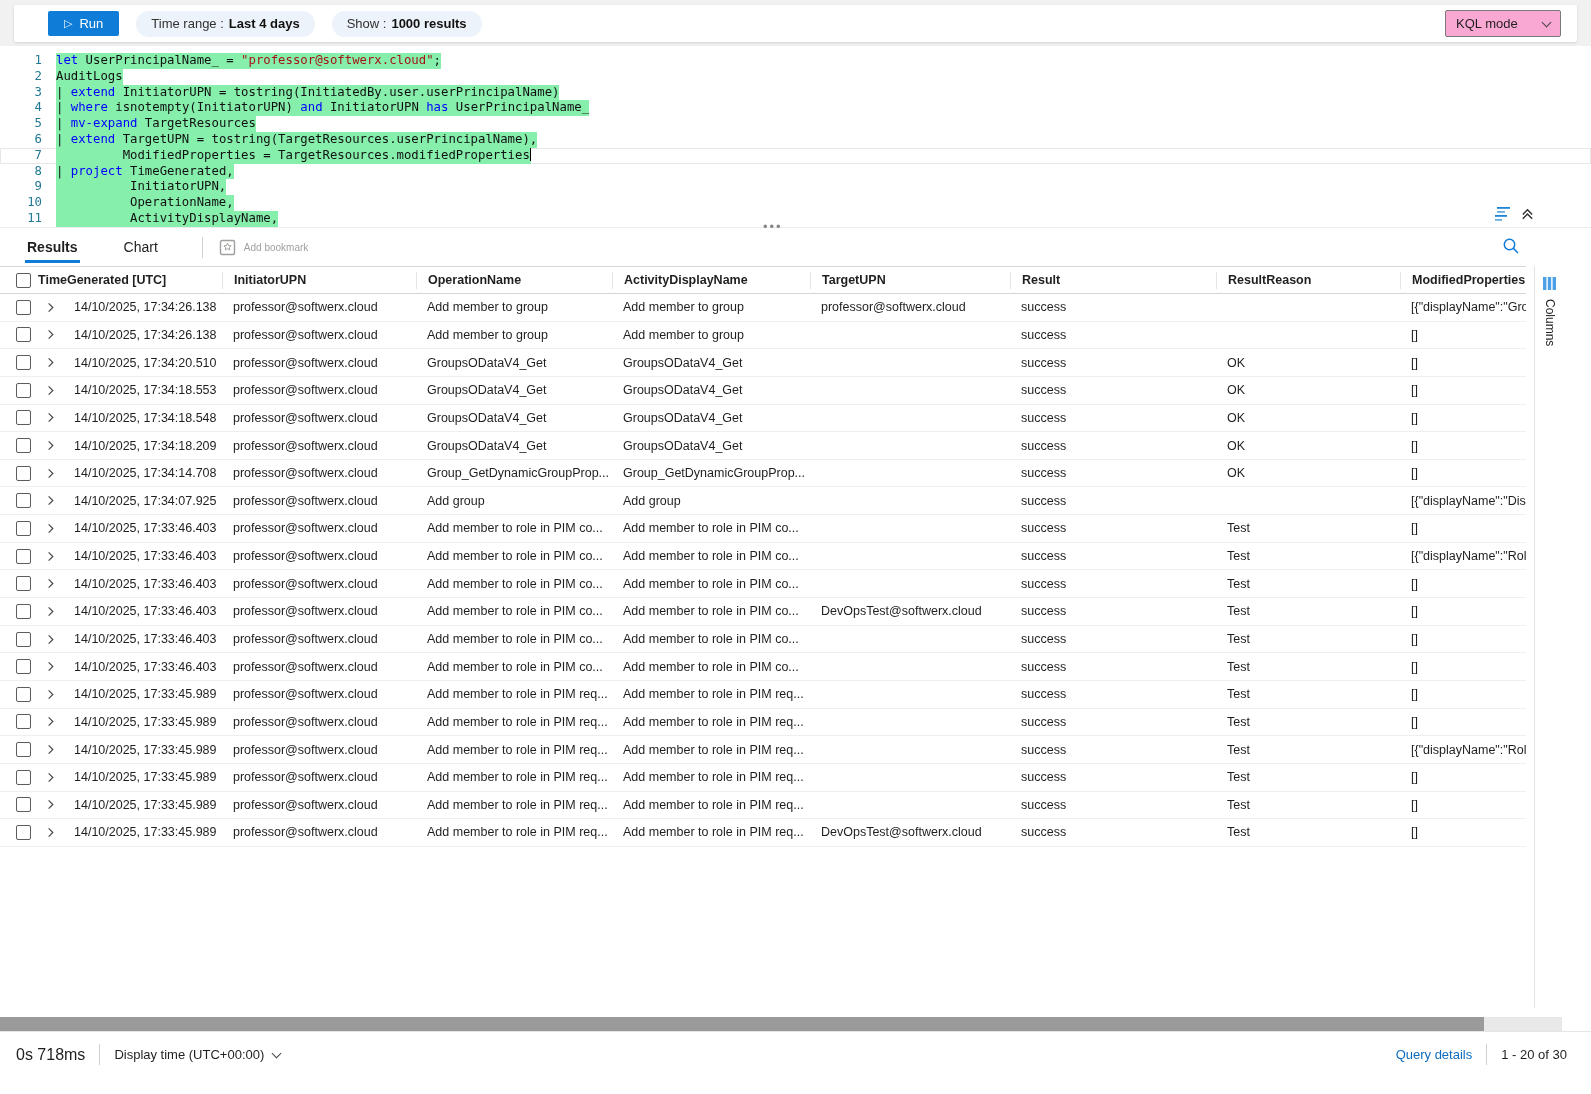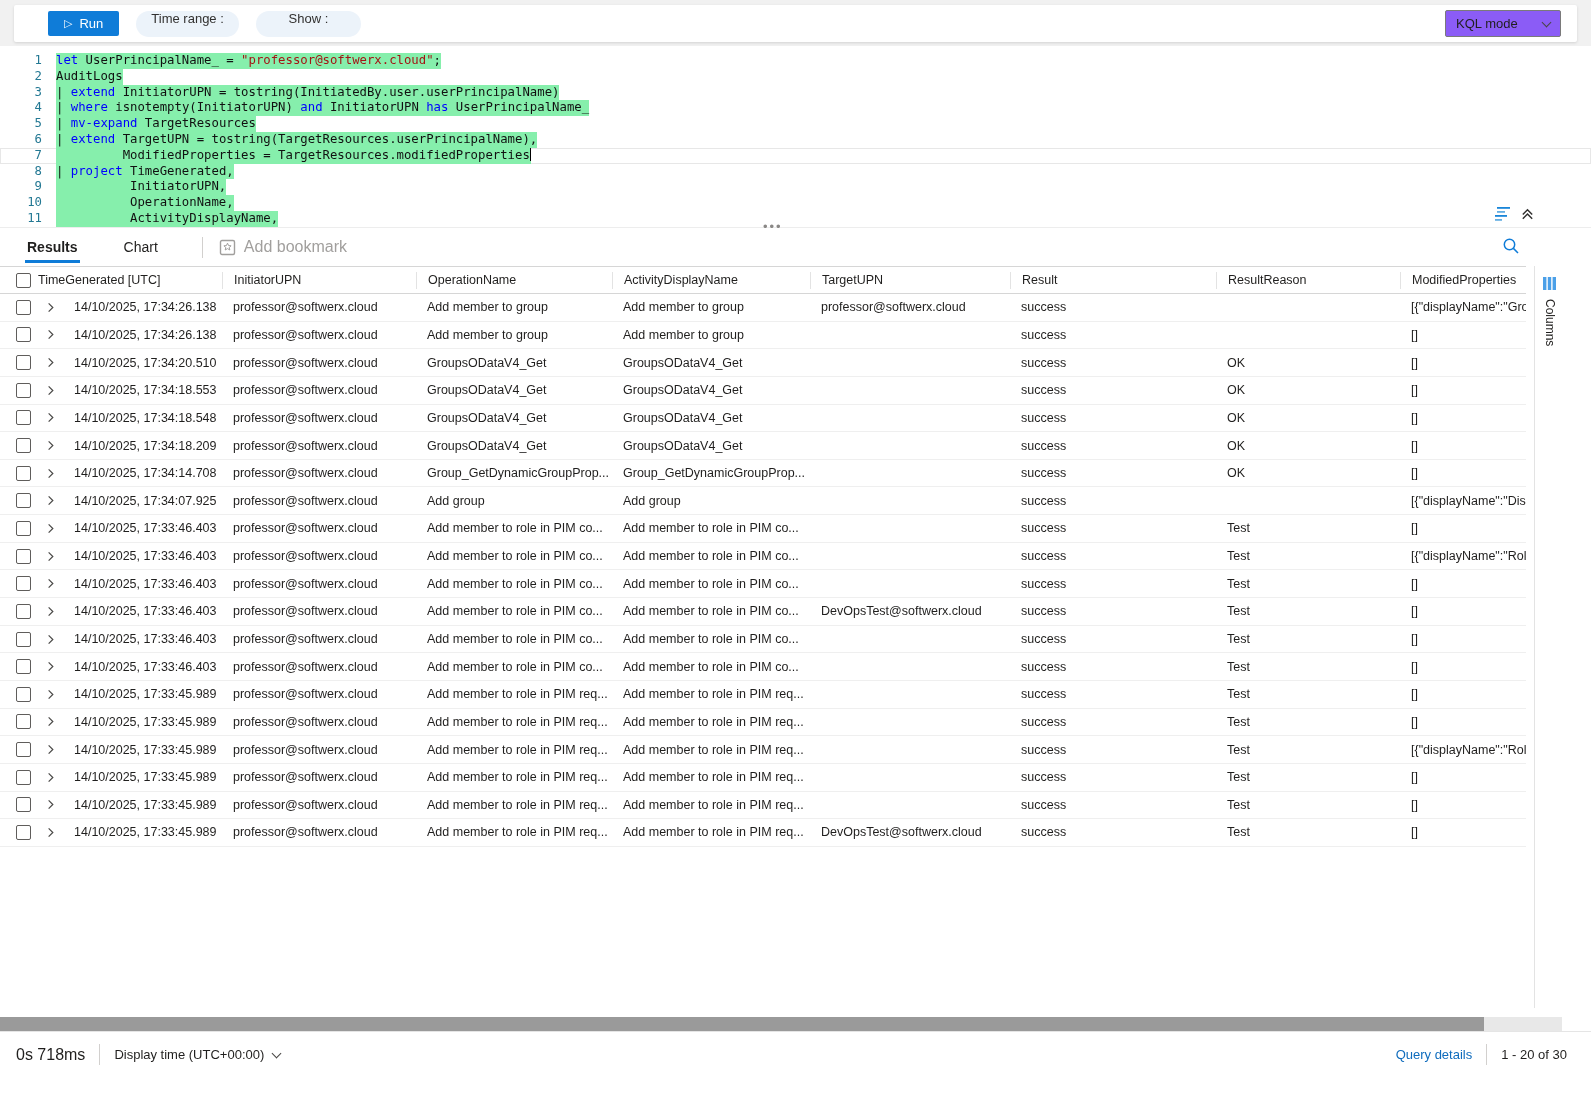--- a/index.html
+++ b/index.html
@@ -3,24 +3,24 @@
 <meta charset="utf-8">
 <style>
   * { margin:0; padding:0; box-sizing:border-box; }
   html,body { width:1591px; height:1094px; background:#fff; font-family:"Liberation Sans", sans-serif; color:#201f1e; overflow:hidden; }
 
   
   .topbar { height:46px; background:#f1f1f1; padding:5px 14px 0 14px; }
   .toolbar-card { height:37px; background:#fff; border-radius:2px; box-shadow:0 1px 3px rgba(0,0,0,.13); display:flex; align-items:center; padding:0 12px 0 34px; position:relative; }
   .run-btn { display:flex; align-items:center; gap:7px; background:#0f7cd8; color:#fff; border:none; border-radius:2px; height:25px; padding:0 16px; font-size:13px; font-family:inherit; cursor:pointer; }
   .run-btn .play { font-size:11px; line-height:1; }
-  .chip { display:flex; align-items:center; gap:17px; background:#ecf3fa; border-radius:13px; height:26px; padding:0 15px; font-size:13px; color:#323130; margin-left:17px; white-space:nowrap;flex-direction:column; }
+  .chip { display:flex; align-items:center; gap:5px; background:#ecf3fa; border-radius:13px; height:26px; padding:0 15px; font-size:13px; color:#323130; margin-left:17px; white-space:nowrap; }
   .chip .chip-val { font-weight:700; color:#14120f; }
   .chip.time .chip-val { font-weight:600; }
-  .mode-select { position:absolute; right:16px; top:5px; width:116px; height:27px; border:1px solid #7a7a7a; border-radius:2px; background:#8b5cf6; display:flex; align-items:center; justify-content:space-between; padding:0 10px; font-size:13px; cursor:pointer; }
+  .mode-select { position:absolute; right:16px; top:5px; width:116px; height:27px; border:1px solid #7a7a7a; border-radius:2px; background:#f9a8d4; display:flex; align-items:center; justify-content:space-between; padding:0 10px; font-size:13px; cursor:pointer; }
   .chev { width:7px; height:7px; border-right:1.4px solid #484644; border-bottom:1.4px solid #484644; transform:rotate(45deg); margin-top:-3px; }
 
   
   .editor { position:relative; background:#fff; padding-top:7px; height:182px; border-bottom:1px solid #ededed; }
   .code-line { display:flex; height:15.8px; line-height:15.8px; font-family:"DejaVu Sans Mono","Liberation Mono",monospace; font-size:12.3px; white-space:pre; }
   .code-line.current { box-shadow:inset 0 0 0 1px #e7e7e7; }
   .ln { width:42px; text-align:right; color:#237893; flex:0 0 42px; }
   .line-text { margin-left:14px; background:#86efac; }
   .tok-kw { color:#0000ff; }
   .tok-str { color:#a31515; }
@@ -28,27 +28,27 @@
   .cursor { display:inline-block; width:1.5px; height:13px; background:#000; vertical-align:-2px; }
   .editor-icons { position:absolute; right:56px; bottom:6px; display:flex; align-items:center; gap:8px; }
   .resize-handle { position:absolute; left:763px; bottom:-7px; color:#8a8886; font-size:13px; letter-spacing:2px; cursor:row-resize; }
 
   
   .tabsrow { height:38px; display:flex; align-items:center; padding-left:25px; position:relative; }
   .tab { font-size:14px; padding:9px 2px; cursor:pointer; position:relative; margin-right:42px; }
   .tab.active { font-weight:700; }
   .tab.active::after { content:""; position:absolute; left:0; right:0; bottom:1px; height:3px; background:#0f7cd8; }
   .tabs-sep { width:1px; height:21px; background:#d2d0ce; margin:0 16px 0 0; }
-  .bookmark { display:flex; align-items:center; gap:8px; color:#a19f9d; font-size:16px; cursor:pointer; }
+  .bookmark { display:flex; align-items:center; gap:8px; color:#a19f9d; font-size:10px; cursor:pointer; }
   .search-btn { position:absolute; right:71px; top:9px; cursor:pointer; }
 
   
   .results-area { position:relative; flex:1; }
   .table-wrap { width:1526px; }
-  .t-header { display:grid; grid-template-columns:36px 186px 194px 196px 198px 200px 206px 184px minmax(0,1fr); height:28px; border-top:1px solid #d6d6d6; border-bottom:1px solid #d6d6d6; align-items:center; font-size:12.5px; font-weight:400; }
+  .t-header { display:grid; grid-template-columns:36px 186px 194px 196px 198px 200px 206px 184px minmax(0,1fr); height:28px; border-top:1px solid #d6d6d6; border-bottom:1px solid #d6d6d6; align-items:center; font-size:12.5px; font-weight:700; }
   .t-header .hcell { padding-left:11px; border-left:1px solid #e3e3e3; height:17px; line-height:17px; white-space:nowrap; overflow:hidden; }
   .t-header .hcell.first { border-left:none; padding-left:2px; }
   .cb-cell { display:flex; justify-content:flex-end; padding-right:5px; }
   .cb { width:15px; height:15px; border:1px solid #5f5d5b; border-radius:2px; background:#fff; cursor:pointer; }
   .t-row { display:grid; grid-template-columns:36px 28px 158px 194px 196px 198px 200px 206px 184px minmax(0,1fr); height:27.65px; align-items:center; border-bottom:1px solid #efefef; font-size:12.5px; }
   .t-row .cell { white-space:nowrap; overflow:hidden; padding-left:11px; }
   .t-row .cell.time { padding-left:10px; }
   .exp { display:flex; align-items:center; justify-content:center; cursor:pointer; }
   .columns-rail { position:absolute; left:1534px; top:0; width:30px; height:742px; border-left:1px solid #e3e3e3; display:flex; flex-direction:column; align-items:center; padding-top:10px; cursor:pointer; }
   .rail-label { writing-mode:vertical-rl; font-size:12px; color:#201f1e; margin-top:8px; }

